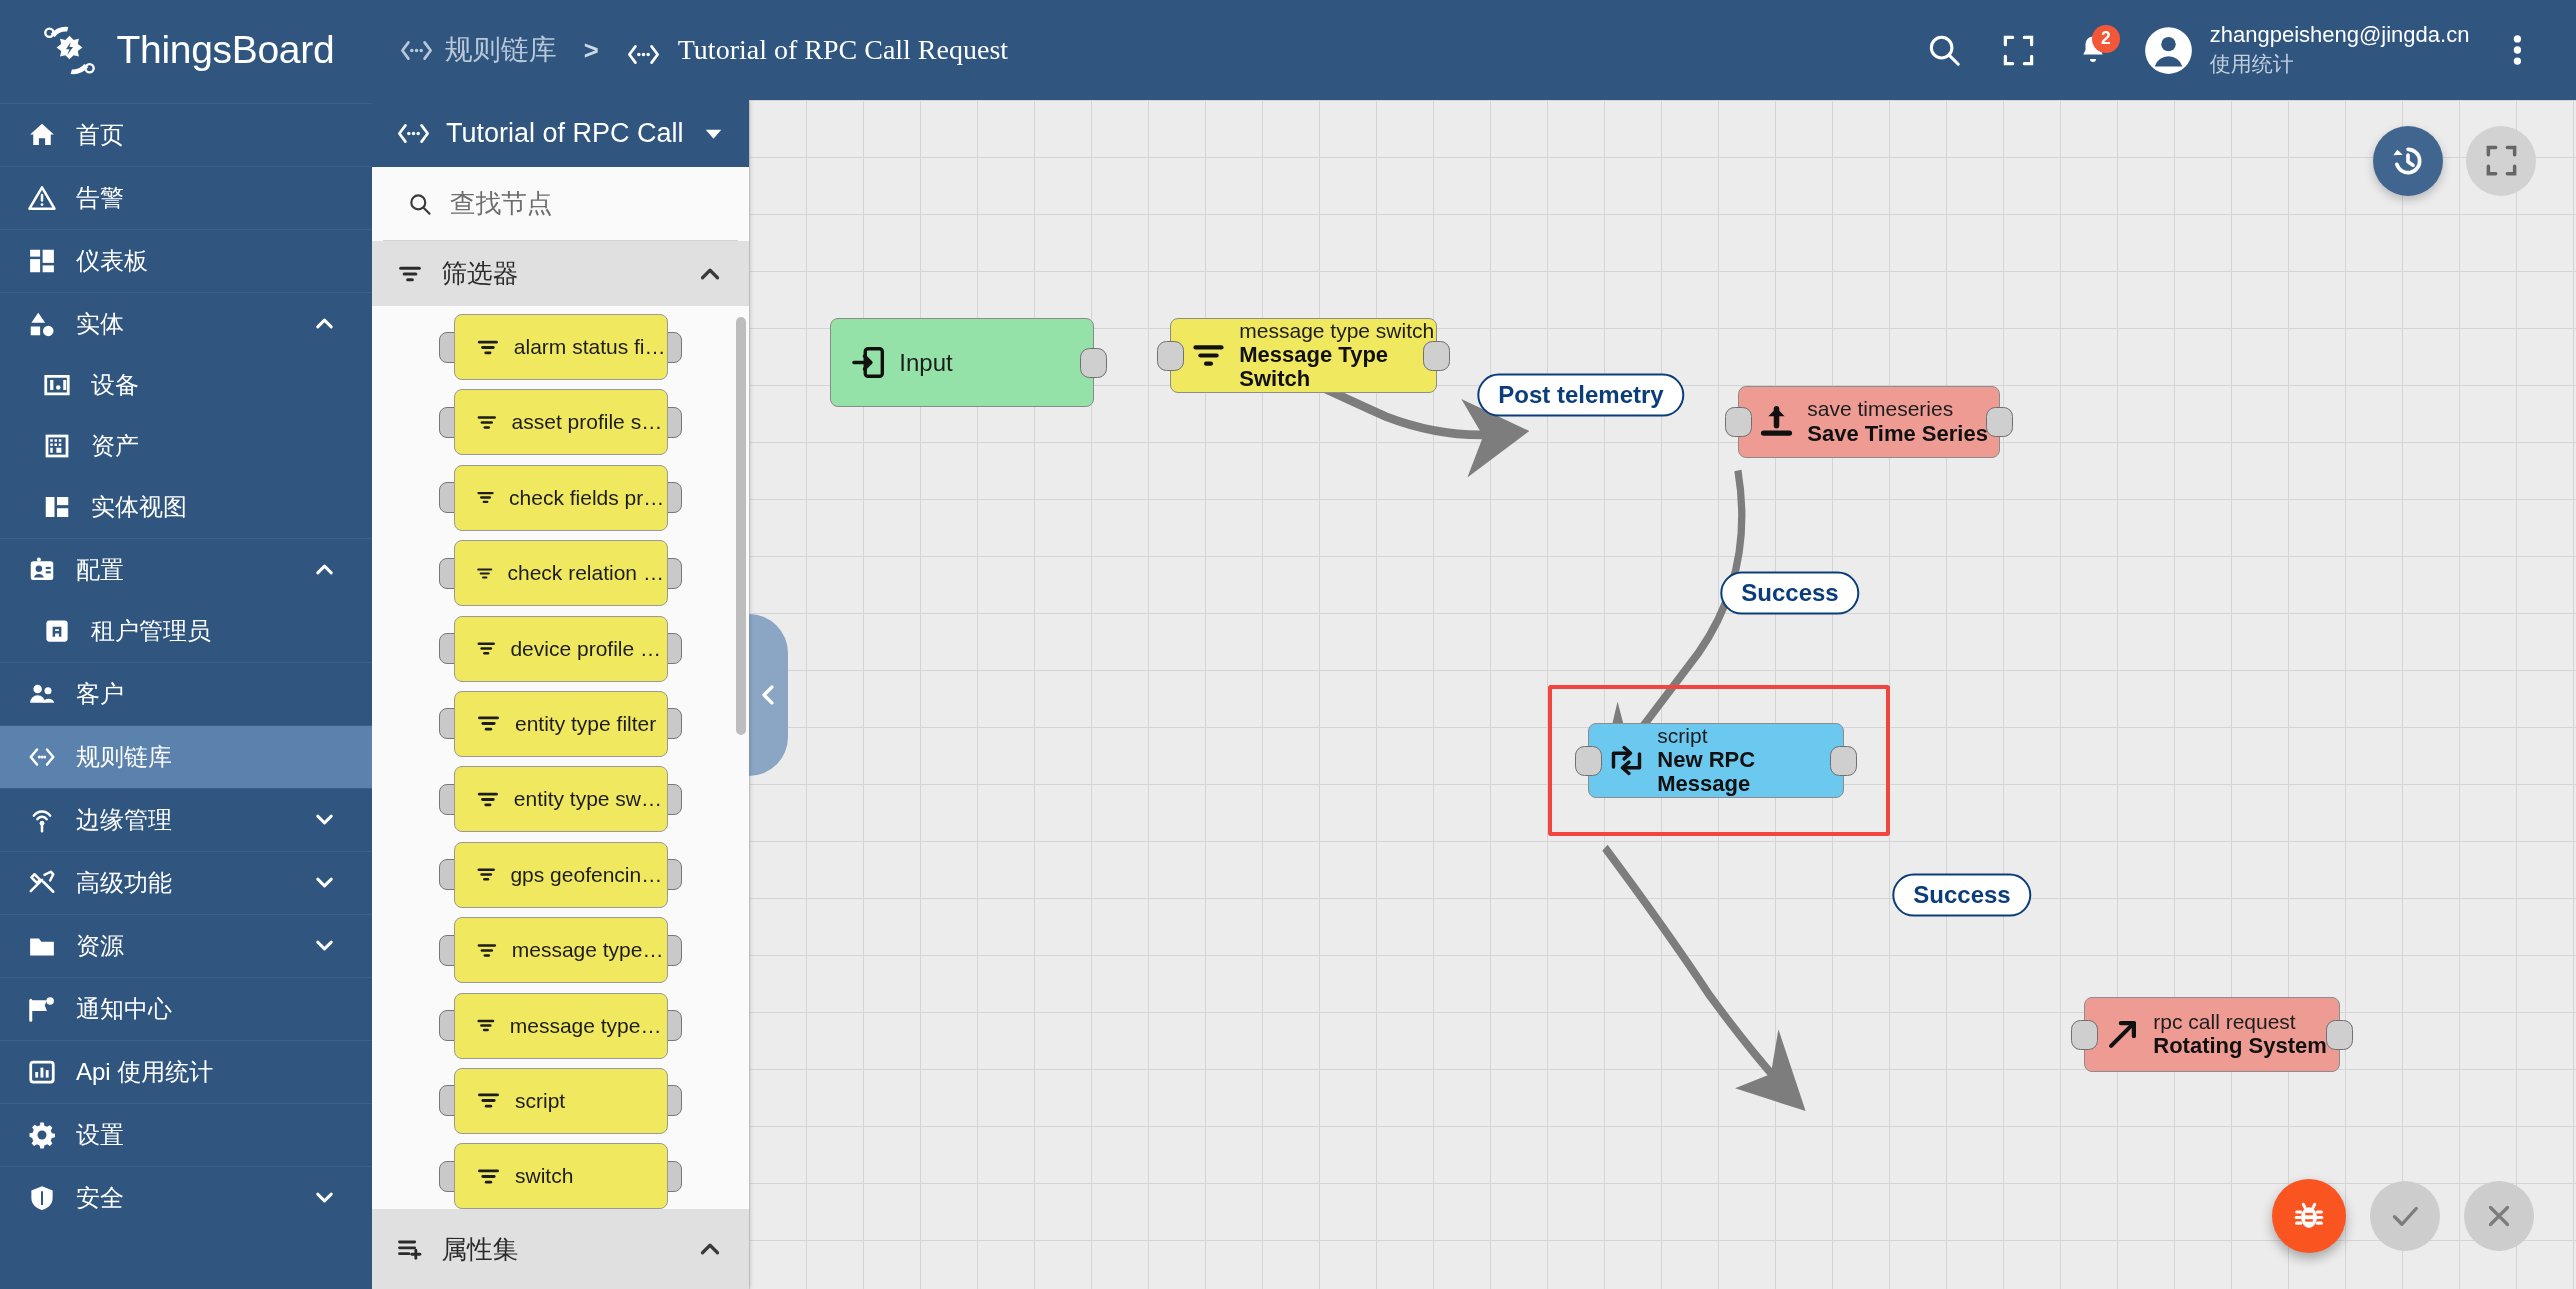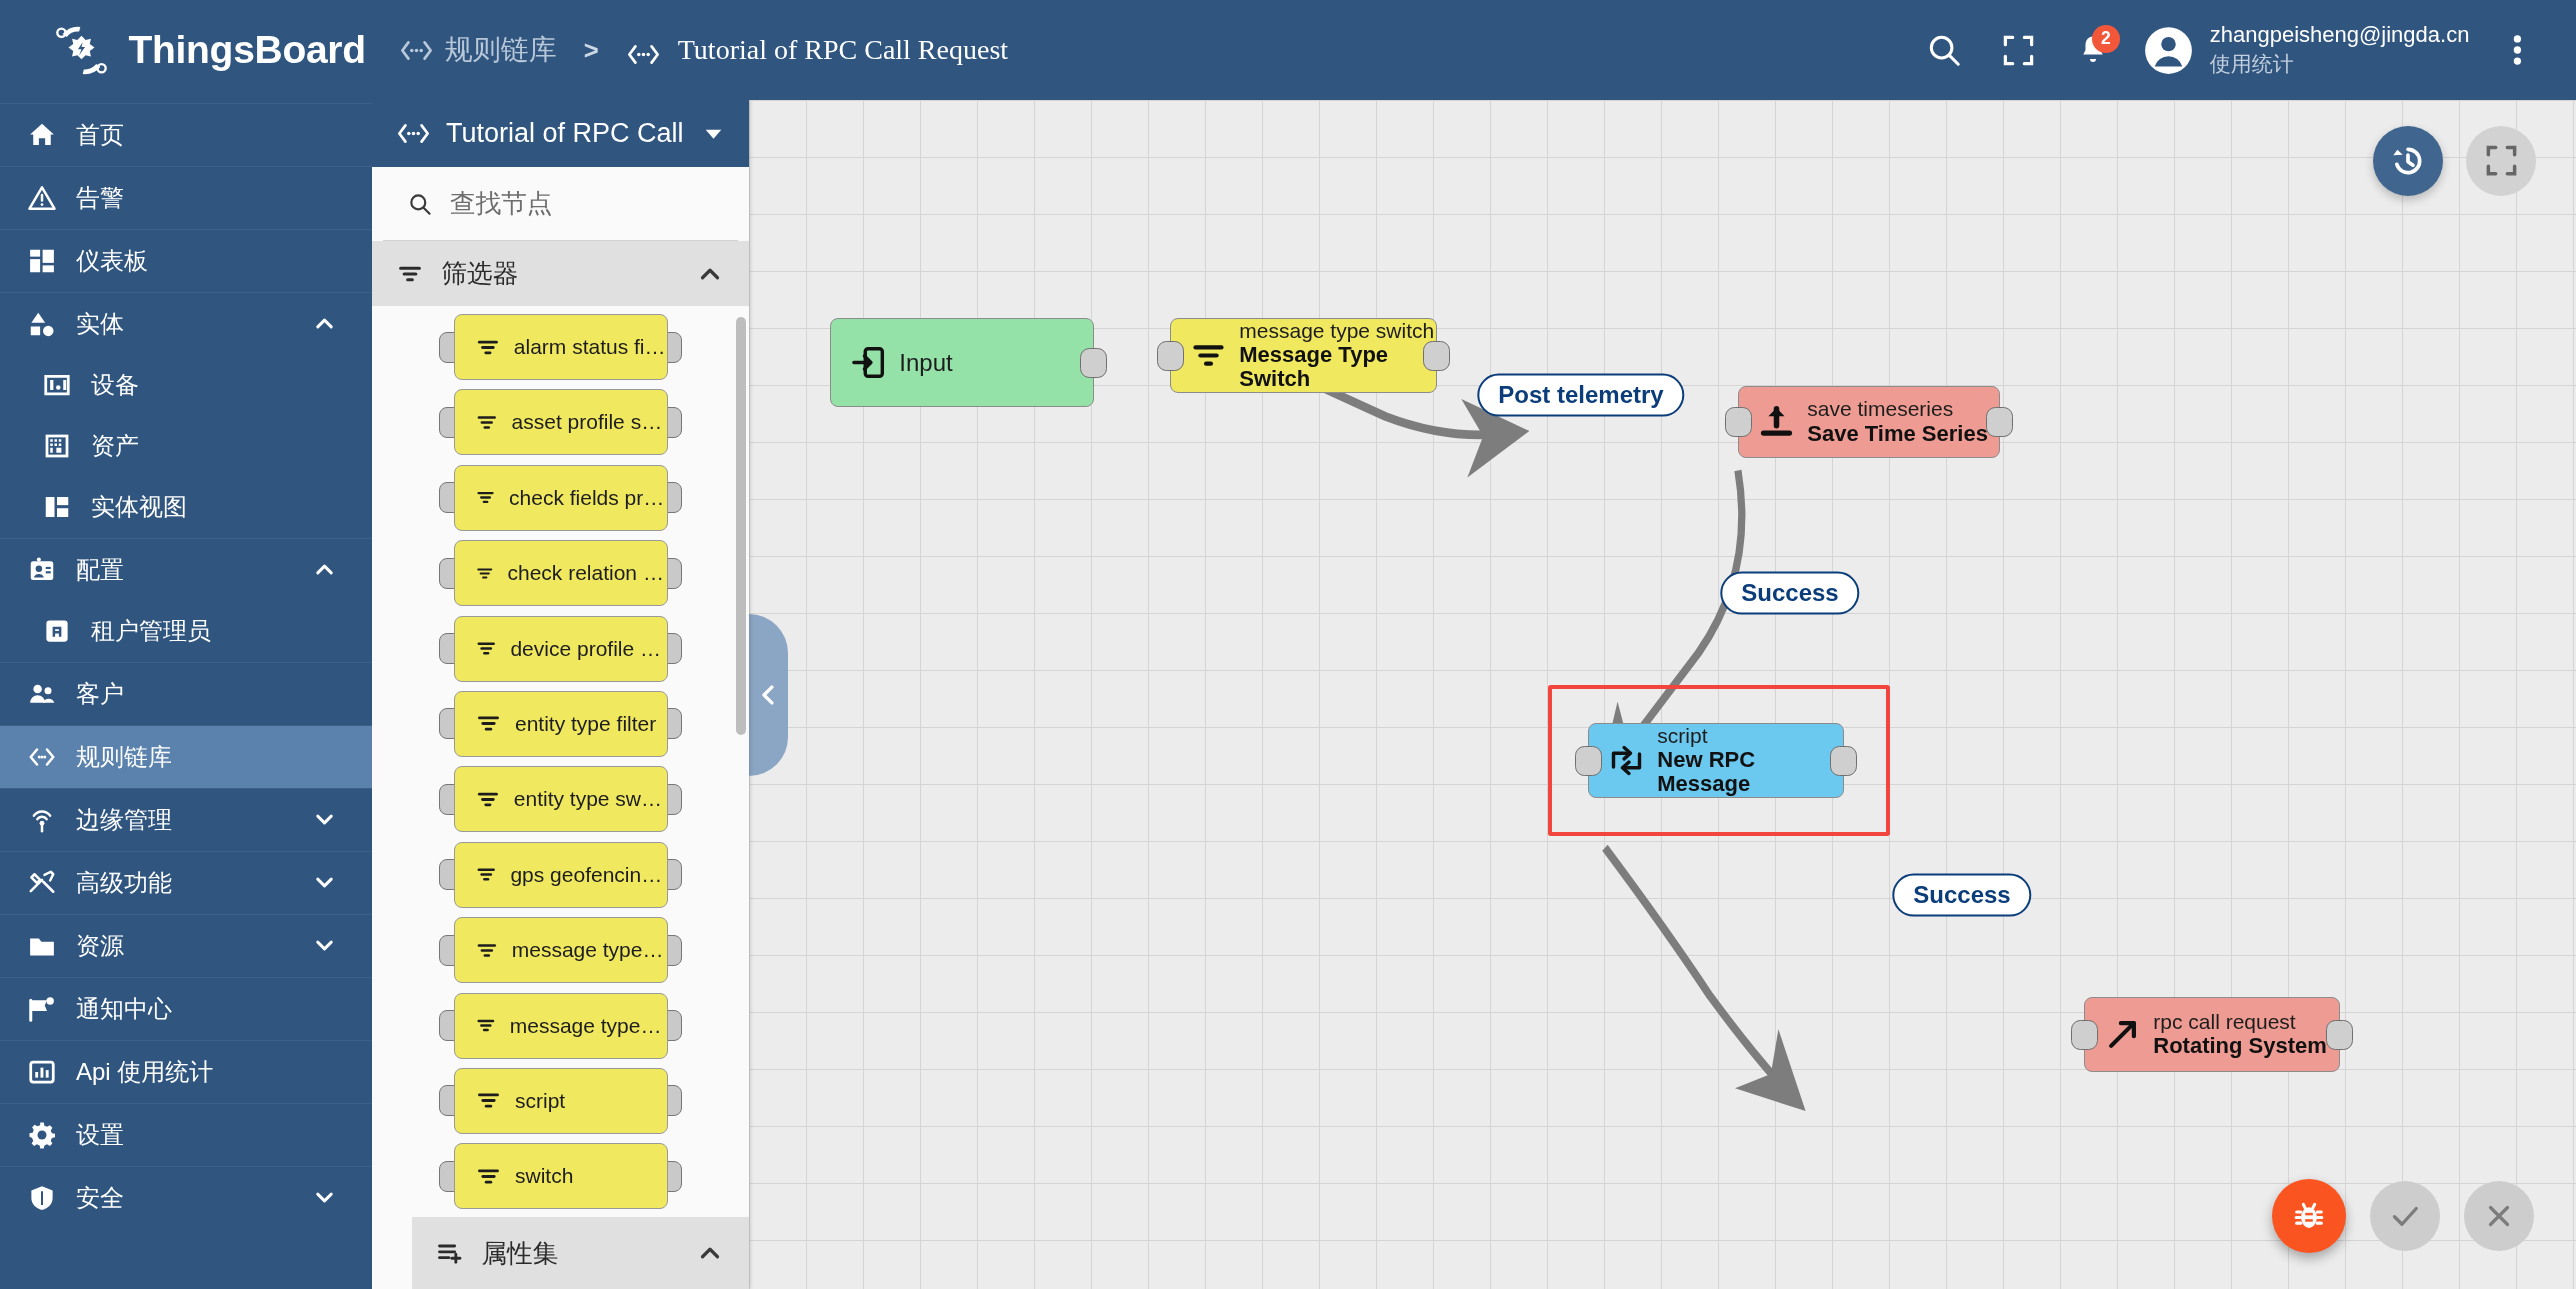--- a/index.html
+++ b/index.html
@@ -11,21 +11,21 @@
   .app { position: relative; width: 2576px; height: 1289px; display: flex; }
 
   
   .sidebar {
     width: 372px; height: 1289px; background: #305680;
     display: flex; flex-direction: column; flex: none;
     position: relative; z-index: 30;
   }
   .logo-area {
     height: 100px; display: flex; align-items: center;
-    padding-left: 52px; gap: 17.5px; flex: none; font-weight: bold;
+    padding-left: 40px; gap: 17.5px; flex: none;
   }
   .logo-mark { width: 59px; height: 59px; flex: none; }
   .logo-text { color: #fff; font-size: 39px; letter-spacing: -0.3px; }
   .nav { flex: 1; overflow: hidden; padding-top: 2.7px; }
   .nav-item {
     height: 63px; display: flex; align-items: center;
     padding-left: 27px; gap: 19px; color: #fff;
     border-top: 0.7px solid #3b6189; position: relative;
     cursor: pointer;
   }
@@ -112,22 +112,22 @@
     position: absolute; width: 31px; height: 31px; border-radius: 8px;
     background: #c9c9c9; border: 1.3px solid #777; top: 17.5px;
   }
   .port.l { left: 13.5px; }
   .port.r { right: 13.5px; }
   .lib-scrollbar {
     position: absolute; right: 2.7px; top: 10.8px; width: 10.8px; height: 418px;
     background: #bdbdbd; border-radius: 5.4px;
   }
   .lib-foot {
-    height: 72px; background: #e0e0e0; display: flex; align-items: center;
-    padding: 0 24px; gap: 17.5px; flex: none; cursor: pointer; margin-left: 40px;
+    height: 80px; background: #e0e0e0; display: flex; align-items: center;
+    padding: 0 24px; gap: 17.5px; flex: none; cursor: pointer;
   }
 
   
   .canvas {
     flex: 1; position: relative; background-color: #ececec;
     background-image:
       linear-gradient(to right, #d4d4d4 1.3px, transparent 1.3px),
       linear-gradient(to bottom, #d4d4d4 1.3px, transparent 1.3px);
     background-size: 57px 57px;
     overflow: hidden;

